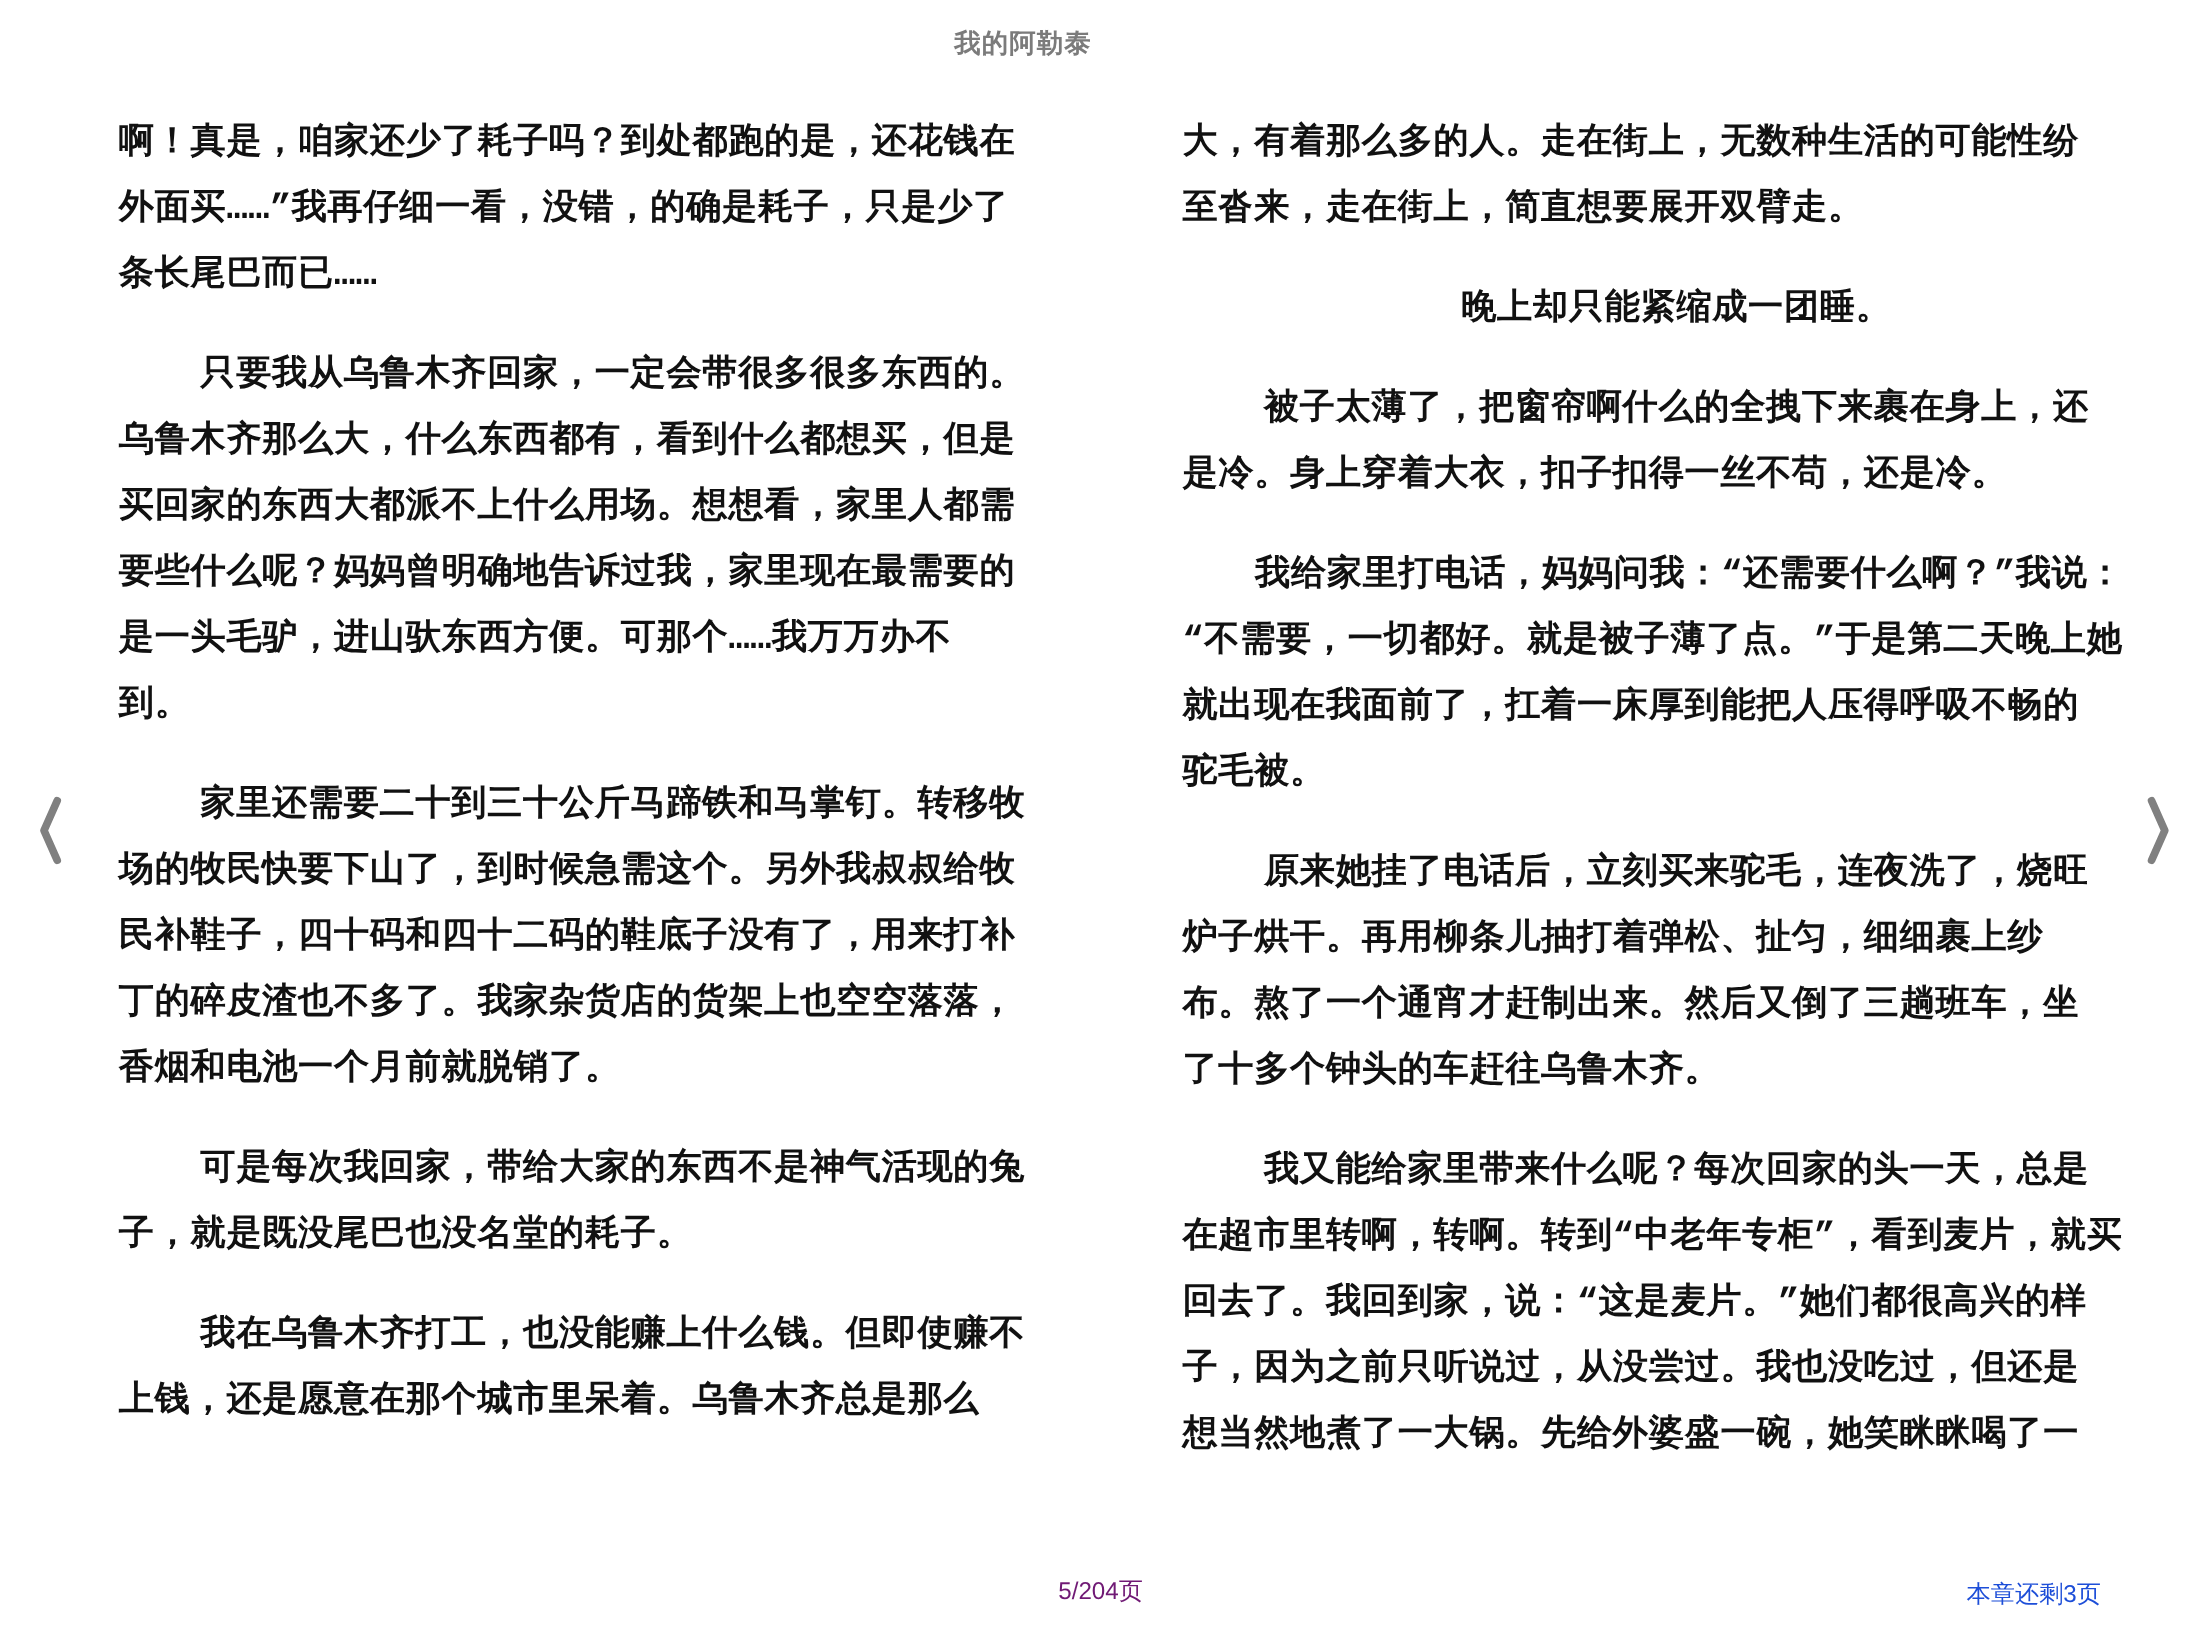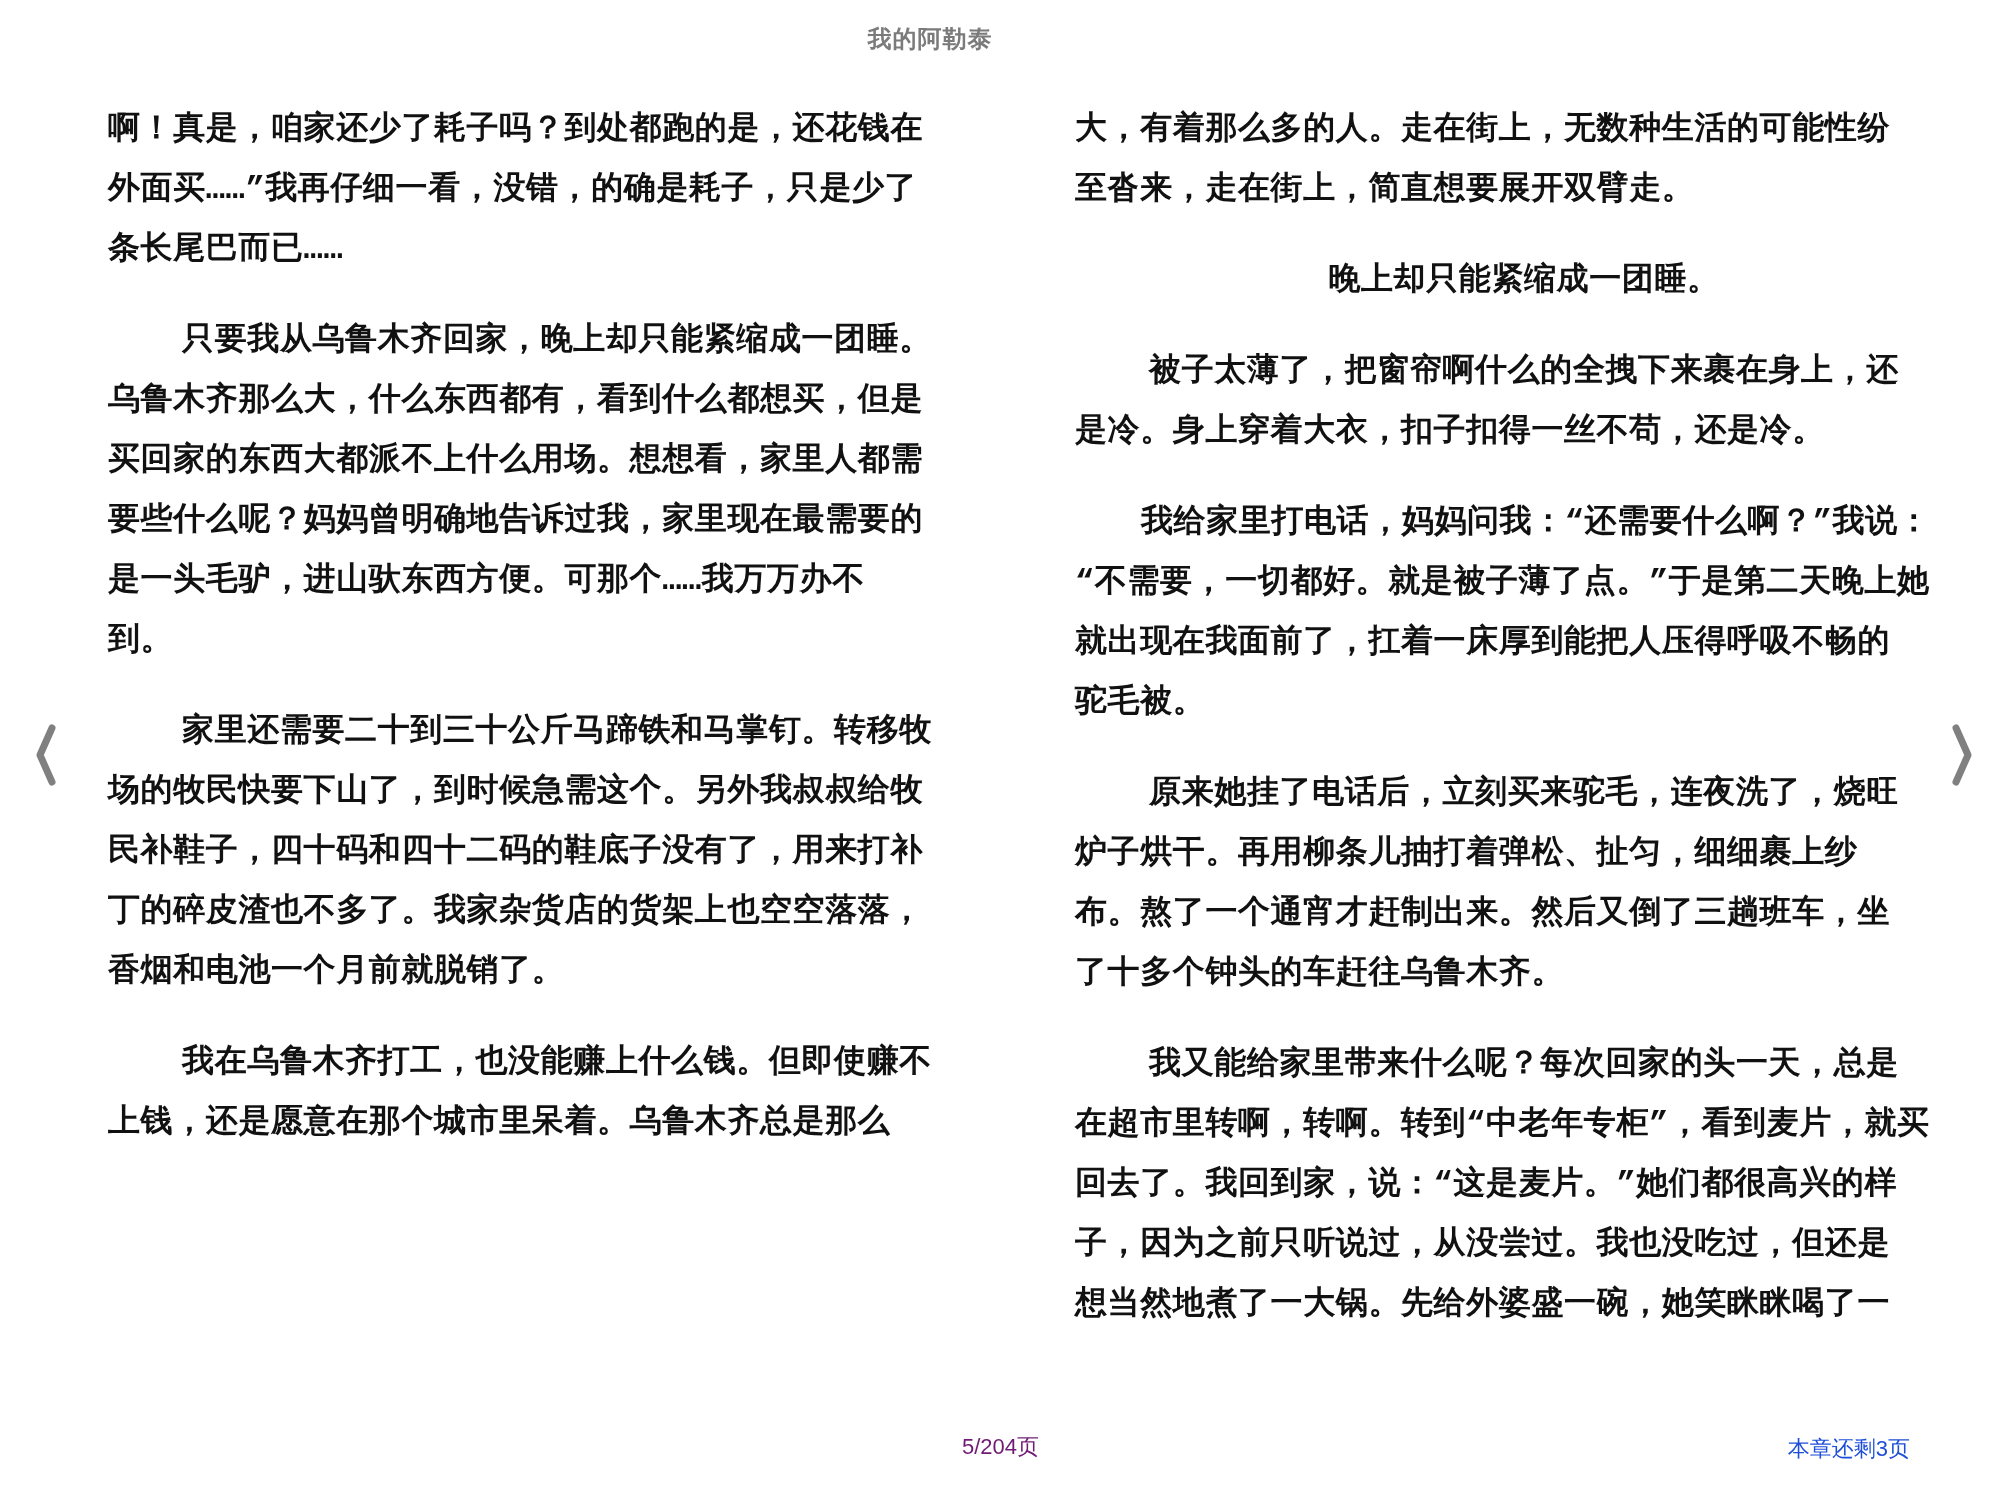--- a/index.html
+++ b/index.html
@@ -87,33 +87,37 @@
 
 <div class="book-title">我的阿勒泰</div>
 
 <div class="column left">
   <div class="para">
     <span class="line">啊！真是，咱家还少了耗子吗？到处都跑的是，还花钱在</span>
     <span class="line">外面买……”我再仔细一看，没错，的确是耗子，只是少了</span>
     <span class="line">条长尾巴而已……</span>
   </div>
   <div class="para">
-    <span class="line indent">只要我从乌鲁木齐回家，晚上却只能紧缩成一团睡。</span>
+    <span class="line indent">只要我从乌鲁木齐回家，一定会带很多很多东西的。</span>
     <span class="line">乌鲁木齐那么大，什么东西都有，看到什么都想买，但是</span>
     <span class="line">买回家的东西大都派不上什么用场。想想看，家里人都需</span>
     <span class="line">要些什么呢？妈妈曾明确地告诉过我，家里现在最需要的</span>
     <span class="line">是一头毛驴，进山驮东西方便。可那个……我万万办不</span>
     <span class="line">到。</span>
   </div>
   <div class="para">
     <span class="line indent">家里还需要二十到三十公斤马蹄铁和马掌钉。转移牧</span>
     <span class="line">场的牧民快要下山了，到时候急需这个。另外我叔叔给牧</span>
     <span class="line">民补鞋子，四十码和四十二码的鞋底子没有了，用来打补</span>
     <span class="line">丁的碎皮渣也不多了。我家杂货店的货架上也空空落落，</span>
     <span class="line">香烟和电池一个月前就脱销了。</span>
+  </div>
+  <div class="para">
+    <span class="line indent">可是每次我回家，带给大家的东西不是神气活现的兔</span>
+    <span class="line">子，就是既没尾巴也没名堂的耗子。</span>
   </div>
   <div class="para">
     <span class="line indent">我在乌鲁木齐打工，也没能赚上什么钱。但即使赚不</span>
     <span class="line">上钱，还是愿意在那个城市里呆着。乌鲁木齐总是那么</span>
   </div>
 </div>
 
 <div class="column right">
   <div class="para">
     <span class="line">大，有着那么多的人。走在街上，无数种生活的可能性纷</span>

